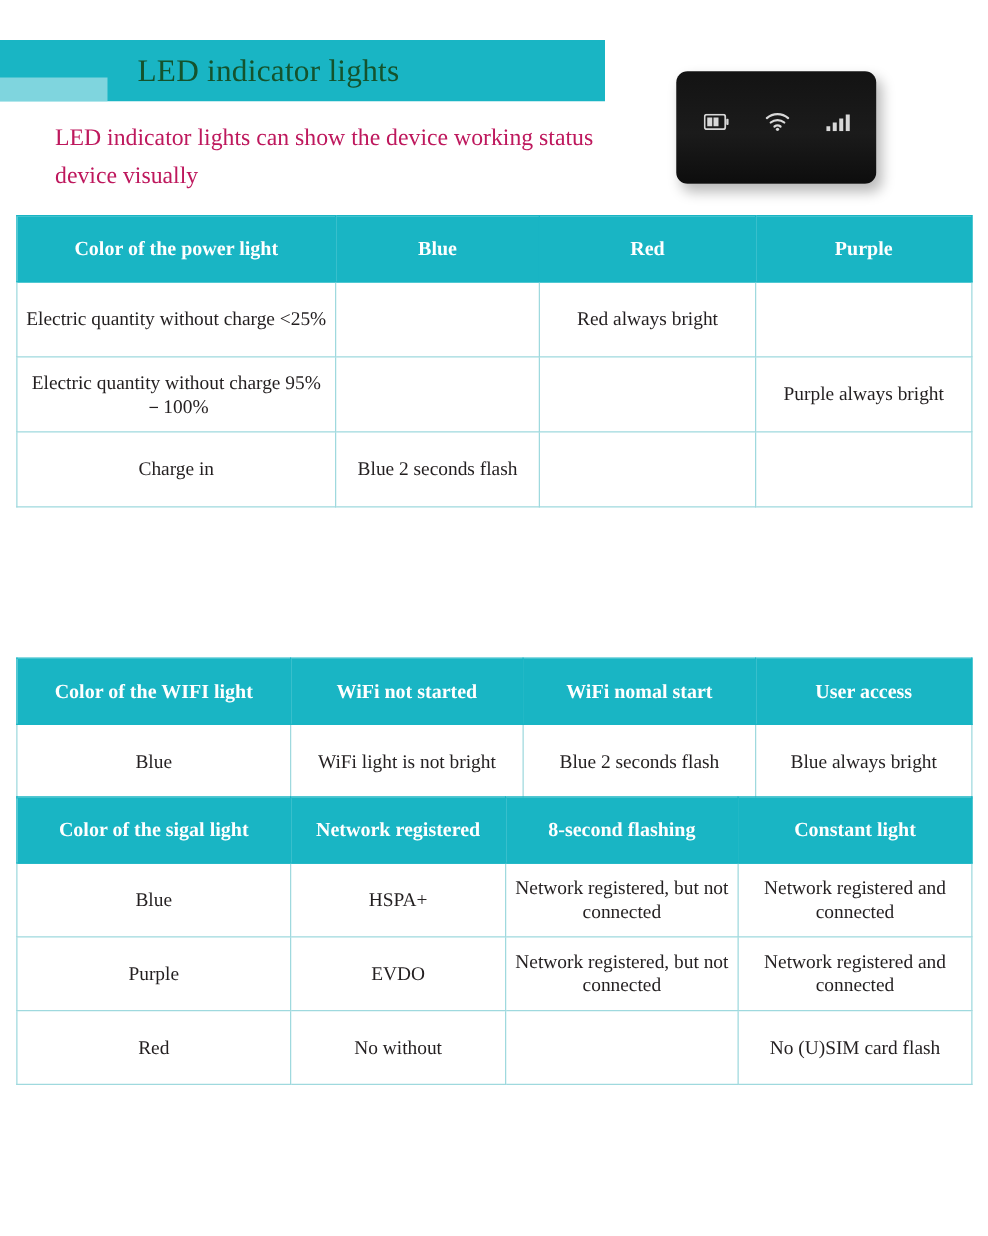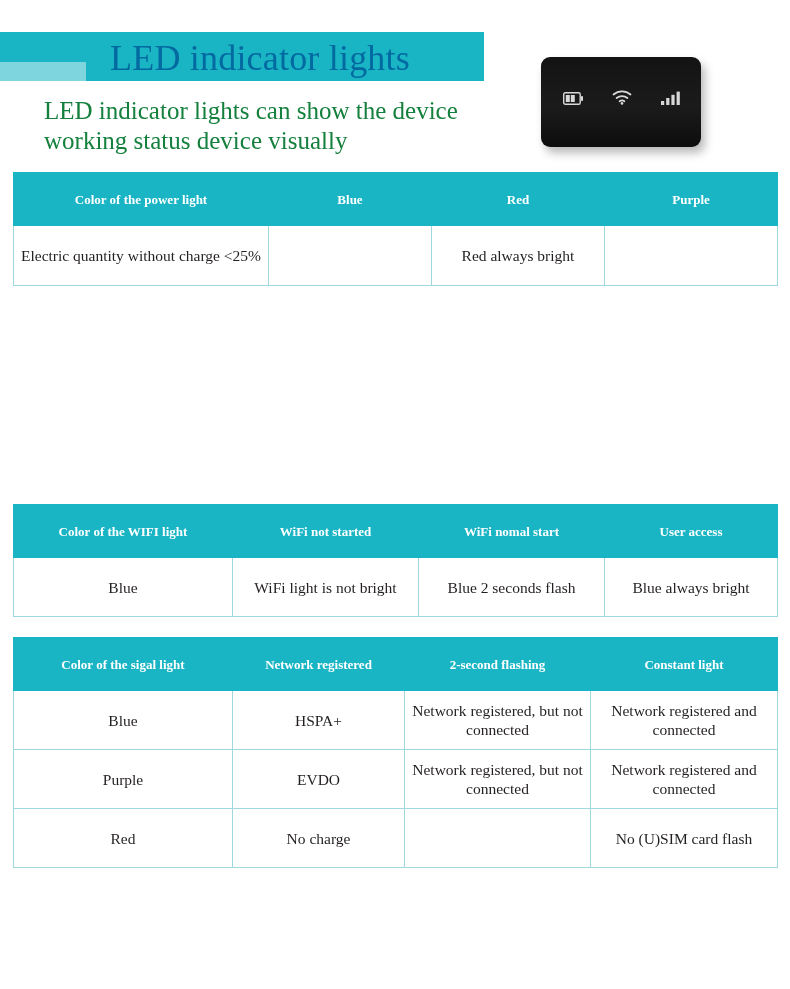--- a/index.html
+++ b/index.html
@@ -35,35 +35,35 @@
     left: 0;
     top: 62px;
     width: 86px;
     height: 19px;
     background: #7fd5de;
   }
   .page-title {
     position: absolute;
     left: 110px;
     top: 36px;
-    font-size: 36px;
+    font-size: 25px;
     line-height: 44px;
-    color: #0369a1;
+    color: #14532d;
     font-family: "Liberation Serif", serif;
     letter-spacing: 0.2px;
     white-space: nowrap;
   }
   .intro {
     position: absolute;
     left: 44px;
     top: 96px;
     width: 470px;
-    font-size: 25px;
+    font-size: 19px;
     line-height: 30px;
-    color: #15803d;
+    color: #be185d;
   }
 
   
   .device {
     position: absolute;
     left: 541px;
     top: 57px;
     width: 160px;
     height: 90px;
     background: linear-gradient(180deg, #131313 0%, #1b1b1b 55%, #0d0d0d 100%);
@@ -96,29 +96,29 @@
     padding: 4px 6px;
     font-size: 15.5px;
     line-height: 19px;
     color: #231f20;
     font-weight: normal;
   }
   thead th {
     background: #19b5c4;
     color: #ffffff;
     font-weight: bold;
-    font-size: 13px;
+    font-size: 16px;
     border: 1px solid #19b5c4;
   }
 
   #table-power { left: 13px; top: 172px; width: 764px; }
   #table-power tbody td { height: 51px; }
   #table-power thead th { height: 44px; }
 
-  #table-wifi { left: 13px; top: 504px; width: 764px; }
+  #table-wifi { left: 13px; top: 526px; width: 764px; }
   #table-wifi tbody td { height: 50px; }
   #table-wifi thead th { height: 44px; }
 
   #table-signal { left: 13px; top: 637px; width: 764px; }
   #table-signal tbody td { height: 50px; }
   #table-signal thead th { height: 44px; }
 </style>
 </head>
 <body>
 
@@ -173,20 +173,32 @@
         <th>Purple</th>
       </tr>
     </thead>
     <tbody>
       <tr>
         <td>Electric quantity without charge &lt;25%</td>
         <td></td>
         <td>Red always bright</td>
         <td></td>
       </tr>
+      <tr>
+        <td>Electric quantity without charge 95%－100%</td>
+        <td></td>
+        <td></td>
+        <td>Purple always bright</td>
+      </tr>
+      <tr>
+        <td>Charge in</td>
+        <td>Blue 2 seconds flash</td>
+        <td></td>
+        <td></td>
+      </tr>
     </tbody>
   </table>
 
   <table id="table-wifi">
     <colgroup>
       <col style="width:219px">
         <col style="width:186px">
         <col style="width:186px">
         <col style="width:173px">
     </colgroup>
@@ -212,39 +224,39 @@
     <colgroup>
       <col style="width:219px">
         <col style="width:172px">
         <col style="width:186px">
         <col style="width:187px">
     </colgroup>
     <thead>
       <tr>
         <th>Color of the sigal light</th>
         <th>Network registered</th>
-        <th>2-second flashing</th>
+        <th>8-second flashing</th>
         <th>Constant light</th>
       </tr>
     </thead>
     <tbody>
       <tr>
         <td>Blue</td>
         <td>HSPA+</td>
         <td>Network registered, but not connected</td>
         <td>Network registered and connected</td>
       </tr>
       <tr>
         <td>Purple</td>
         <td>EVDO</td>
         <td>Network registered, but not connected</td>
         <td>Network registered and connected</td>
       </tr>
       <tr>
         <td>Red</td>
-        <td>No charge</td>
+        <td>No without</td>
         <td></td>
         <td>No (U)SIM card flash</td>
       </tr>
     </tbody>
   </table>
 
 </div>
 
 </body></html>

